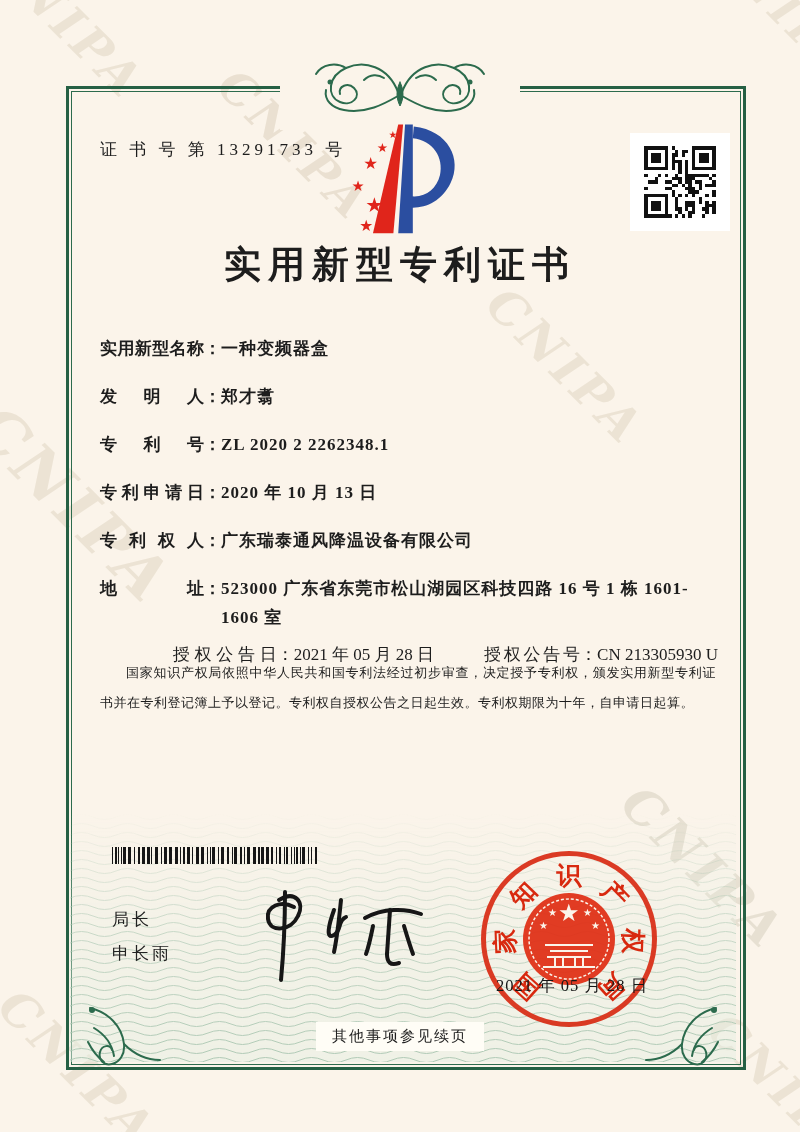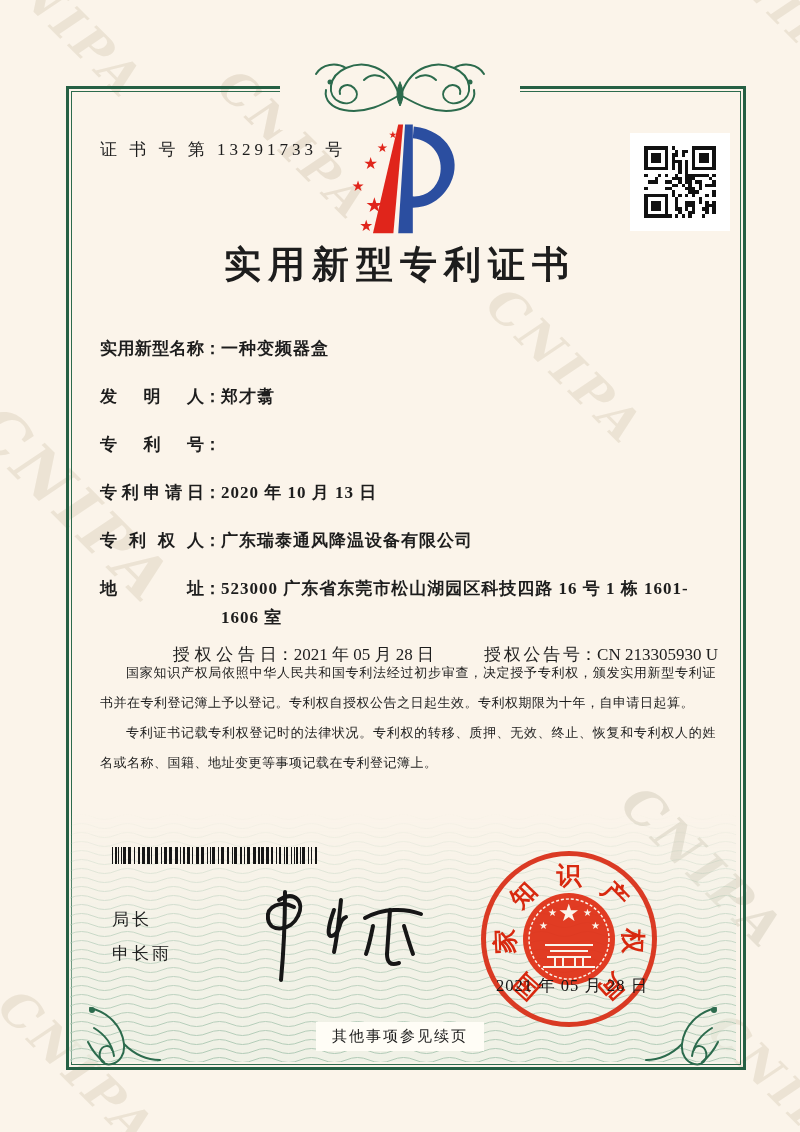--- a/index.html
+++ b/index.html
@@ -616,20 +616,21 @@
       <span class="fvalue">一种变频器盒</span>
     </div>
     <div class="frow">
       <span class="flabel">发明人</span>
         <span class="fcolon">：</span>
       <span class="fvalue">郑才翥</span>
     </div>
     <div class="frow">
       <span class="flabel">专利号</span>
         <span class="fcolon">：</span>
+      <span class="fvalue">ZL 2020 2 2262348.1</span>
     </div>
     <div class="frow">
       <span class="flabel">专利申请日</span>
         <span class="fcolon">：</span>
       <span class="fvalue">2020 年 10 月 13 日</span>
     </div>
     <div class="frow">
       <span class="flabel">专利权人</span>
         <span class="fcolon">：</span>
       <span class="fvalue">广东瑞泰通风降温设备有限公司</span>
@@ -646,21 +647,20 @@
       <span class="grant2">
         <span class="flabel">授权公告号</span>
           <span class="fcolon">：</span>
         <span>CN 213305930 U</span>
       </span>
     </div>
   </div>
 
   <div class="paras">
     <p>国家知识产权局依照中华人民共和国专利法经过初步审查，决定授予专利权，颁发实用新型专利证书并在专利登记簿上予以登记。专利权自授权公告之日起生效。专利权期限为十年，自申请日起算。</p>
-    <p>专利证书记载专利权登记时的法律状况。专利权的转移、质押、无效、终止、恢复和专利权人的姓名或名称、国籍、地址变更等事项记载在专利登记簿上。</p>
   </div>
 
   <div class="barcode" id="barcode">
       <b style="width: 1px; background: rgb(22, 22, 22);"></b>
       <b style="width: 2px; background: transparent;"></b>
       <b style="width: 2px; background: rgb(22, 22, 22);"></b>
       <b style="width: 1px; background: transparent;"></b>
       <b style="width: 1px; background: rgb(22, 22, 22);"></b>
       <b style="width: 2px; background: transparent;"></b>
       <b style="width: 1px; background: rgb(22, 22, 22);"></b>

